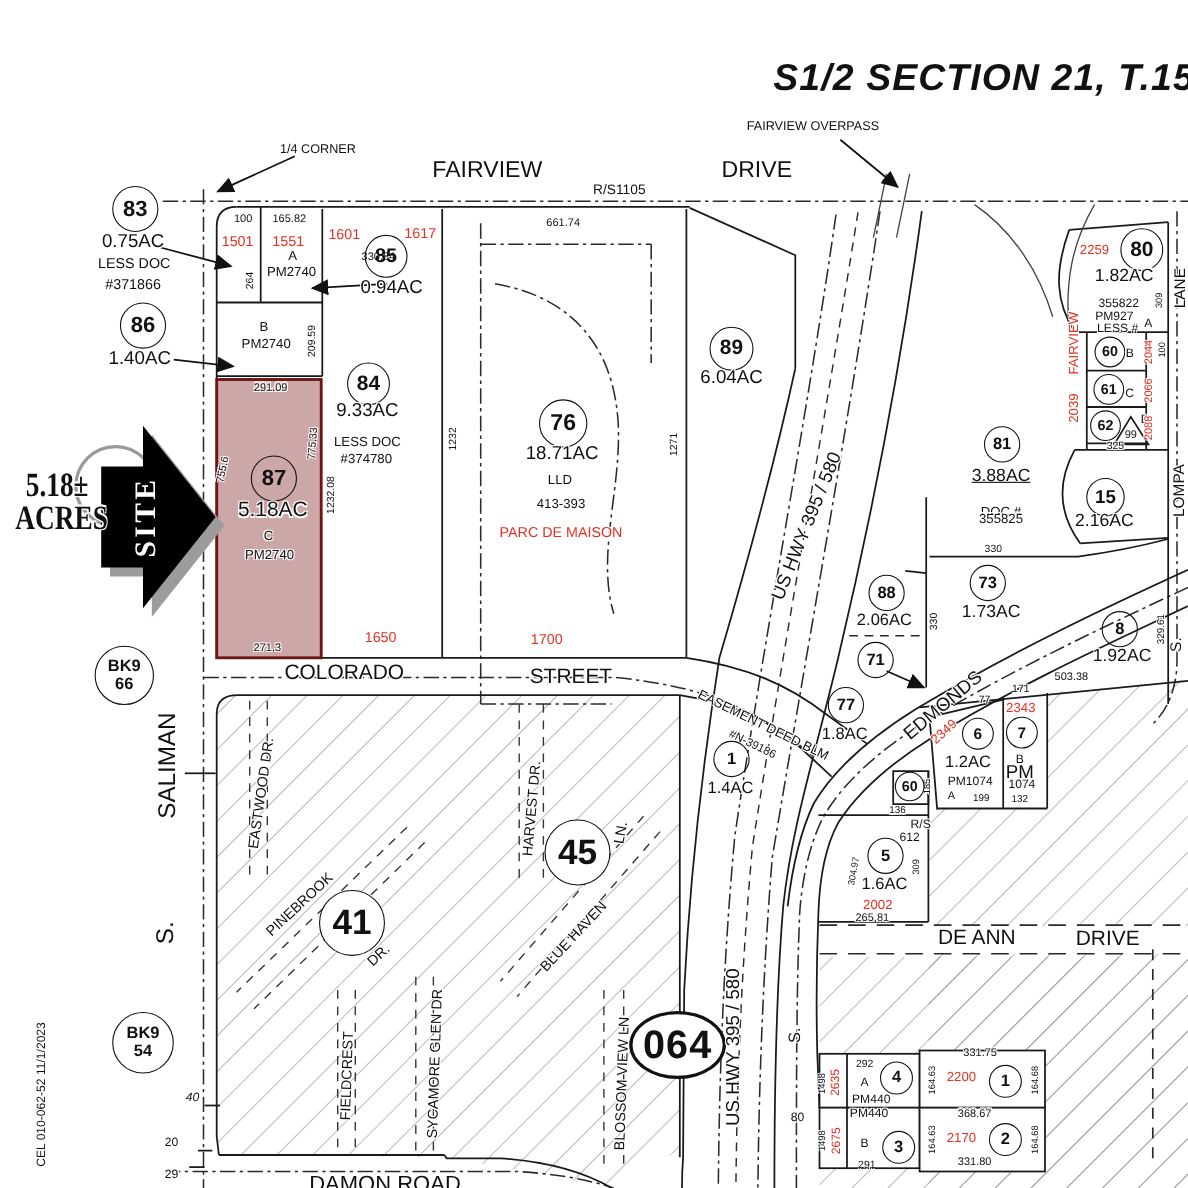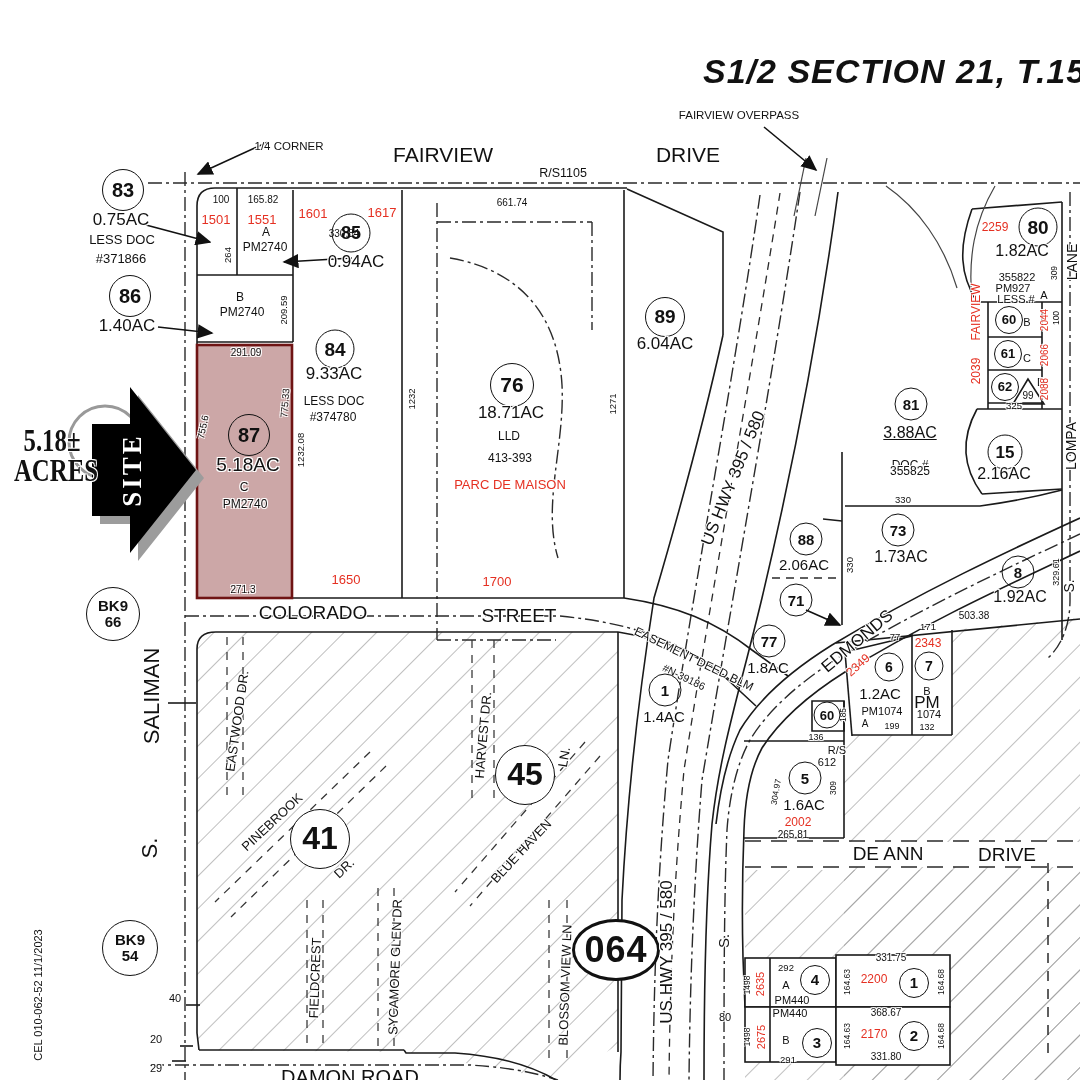--- a/index.html
+++ b/index.html
@@ -170,21 +170,21 @@
       <circle cx="105" cy="442" r="36" stroke="#999" stroke-width="3" fill="none"></circle>
       <path d="M100,432 H138 V395 L204,478 L138,561 V524 H100 Z" fill="#9c9c9c"></path>
       <path d="M92,424 H130 V387 L196,470 L130,553 V516 H92 Z" fill="#000"></path>
     </g>
   </svg>
 
   <div class="title">S1/2 SECTION 21, T.15 N.,</div>
 
   <div id="label-layer">
       <div class="lbl" style="left: 739px; top: 116px; font-size: 11.5px; transform: translate(-50%, -50%) rotate(0deg);">FAIRVIEW OVERPASS</div>
-      <div class="lbl" style="left: 289px; top: 147px; font-size: 11.5px; transform: translate(-50%, -50%) rotate(0deg);">1/4  CORNER</div>
+      <div class="lbl" style="left: 289px; top: 137px; font-size: 11.5px; transform: translate(-50%, -50%) rotate(0deg);">1/4  CORNER</div>
       <div class="lbl" style="left: 443px; top: 154px; font-size: 21px; transform: translate(-50%, -50%) rotate(0deg);">FAIRVIEW</div>
       <div class="lbl" style="left: 688px; top: 154px; font-size: 21px; transform: translate(-50%, -50%) rotate(0deg);">DRIVE</div>
       <div class="lbl" style="left: 563px; top: 173px; font-size: 12.5px; transform: translate(-50%, -50%) rotate(0deg);">R/S1105</div>
       <div class="lbl circle" style="left: 123px; top: 190px; font-size: 20px; width: 40px; height: 40px; transform: translate(-50%, -50%) rotate(0deg);">83</div>
       <div class="lbl" style="left: 121px; top: 219px; font-size: 17px; transform: translate(-50%, -50%) rotate(0deg);">0.75AC</div>
       <div class="lbl" style="left: 122px; top: 239px; font-size: 13px; transform: translate(-50%, -50%) rotate(0deg);">LESS DOC</div>
       <div class="lbl" style="left: 121px; top: 258px; font-size: 13px; transform: translate(-50%, -50%) rotate(0deg);">#371866</div>
       <div class="lbl circle" style="left: 130px; top: 296px; font-size: 20px; width: 40px; height: 40px; transform: translate(-50%, -50%) rotate(0deg);">86</div>
       <div class="lbl" style="left: 127px; top: 325px; font-size: 17px; transform: translate(-50%, -50%) rotate(0deg);">1.40AC</div>
       <div class="lbl" style="left: 221px; top: 200px; font-size: 10px; transform: translate(-50%, -50%) rotate(0deg);">100</div>
@@ -314,21 +314,21 @@
       <div class="lbl" style="left: 272px; top: 822px; font-size: 13px; transform: translate(-50%, -50%) rotate(-43deg);">PINEBROOK</div>
       <div class="lbl" style="left: 344px; top: 868px; font-size: 13px; transform: translate(-50%, -50%) rotate(-43deg);">DR.</div>
       <div class="lbl" style="left: 483px; top: 735px; font-size: 13px; transform: translate(-50%, -50%) rotate(-85deg);">HARVEST DR.</div>
       <div class="lbl" style="left: 521px; top: 851px; font-size: 13px; transform: translate(-50%, -50%) rotate(-47deg);">BLUE HAVEN</div>
       <div class="lbl" style="left: 564px; top: 757px; font-size: 13px; transform: translate(-50%, -50%) rotate(-80deg);">LN.</div>
       <div class="lbl" style="left: 315px; top: 978px; font-size: 13px; transform: translate(-50%, -50%) rotate(-88deg);">FIELDCREST</div>
       <div class="lbl" style="left: 395px; top: 967px; font-size: 13px; transform: translate(-50%, -50%) rotate(-88deg);">SYCAMORE GLEN DR</div>
       <div class="lbl" style="left: 565px; top: 985px; font-size: 13px; transform: translate(-50%, -50%) rotate(-88deg);">BLOSSOM VIEW LN</div>
       <div class="lbl circle bgw" style="left: 130px; top: 948px; font-size: 15px; width: 54px; height: 54px; transform: translate(-50%, -50%) rotate(0deg);">BK9
 54</div>
-      <div class="lbl" style="left: 175px; top: 998px; font-size: 11px; transform: translate(-50%, -50%) rotate(0deg);">40</div>
+      <div class="lbl" style="left: 175px; top: 998px; font-size: 11px; transform: translate(-50%, -50%) rotate(0deg); font-style: italic;">40</div>
       <div class="lbl" style="left: 156px; top: 1039px; font-size: 11px; transform: translate(-50%, -50%) rotate(0deg);">20</div>
       <div class="lbl" style="left: 156px; top: 1068px; font-size: 11px; transform: translate(-50%, -50%) rotate(0deg);">29</div>
       <div class="lbl" style="left: 350px; top: 1077px; font-size: 20px; transform: translate(-50%, -50%) rotate(0deg);">DAMON  ROAD</div>
       <div class="lbl oval" style="left: 616px; top: 950px; font-size: 36px; width: 82px; height: 56px; transform: translate(-50%, -50%) rotate(0deg);">064</div>
       <div class="lbl" style="left: 666px; top: 952px; font-size: 17px; transform: translate(-50%, -50%) rotate(-90deg);">US  HWY  395 / 580</div>
       <div class="lbl" style="left: 723px; top: 941px; font-size: 15px; transform: translate(-50%, -50%) rotate(-90deg);">S.</div>
       <div class="lbl" style="left: 725px; top: 1017px; font-size: 11px; transform: translate(-50%, -50%) rotate(0deg);">80</div>
       <div class="lbl" style="left: 888px; top: 853px; font-size: 19px; transform: translate(-50%, -50%) rotate(0deg);">DE  ANN</div>
       <div class="lbl" style="left: 1007px; top: 854px; font-size: 19px; transform: translate(-50%, -50%) rotate(0deg);">DRIVE</div>
       <div class="lbl" style="left: 786px; top: 968px; font-size: 9.5px; transform: translate(-50%, -50%) rotate(0deg);">292</div>

